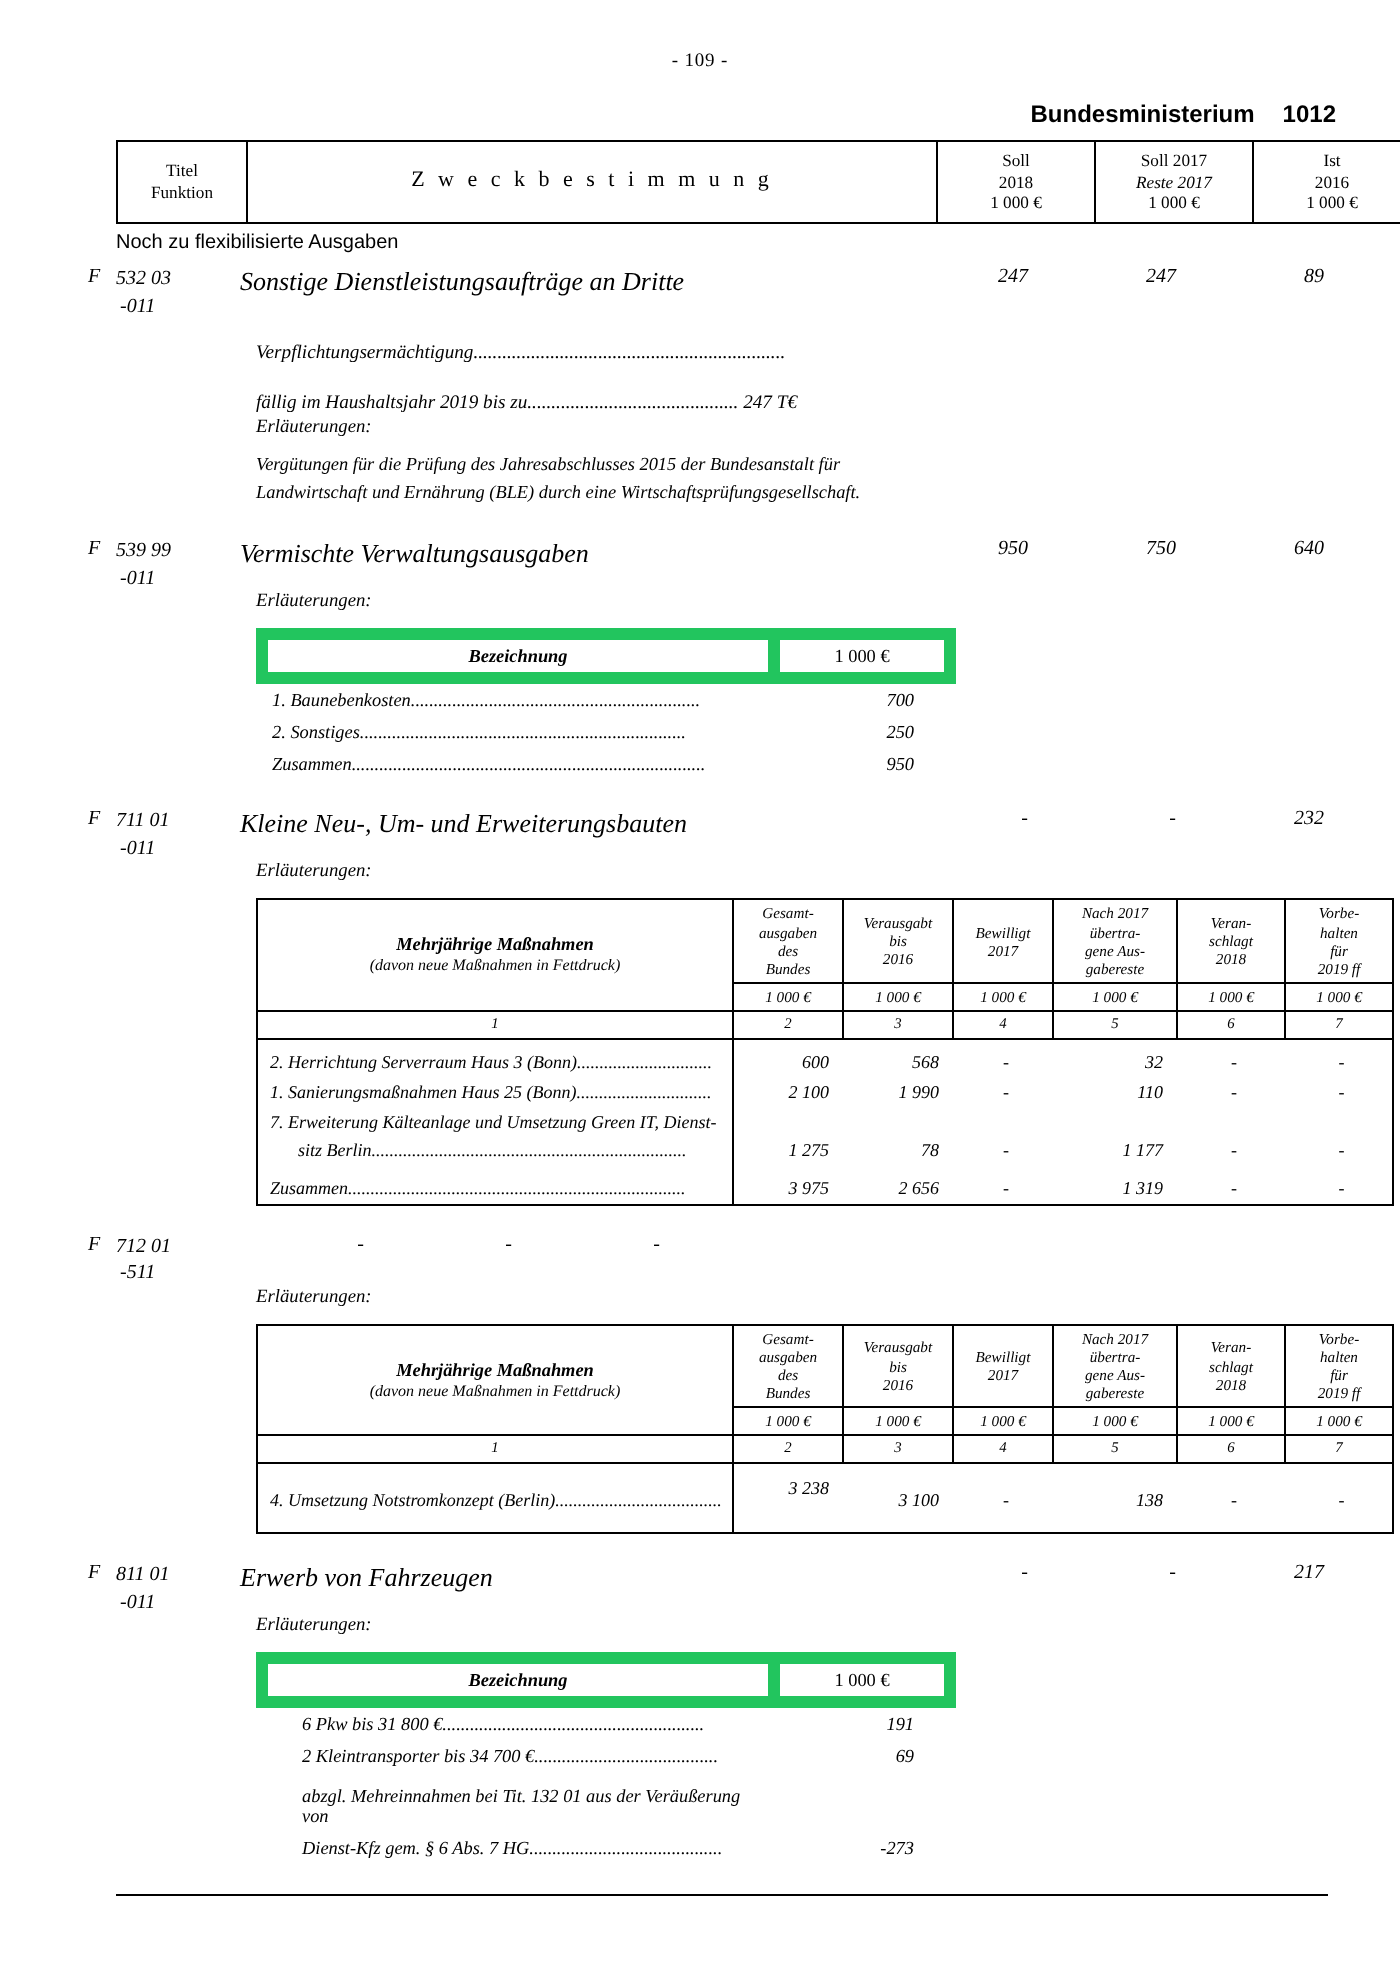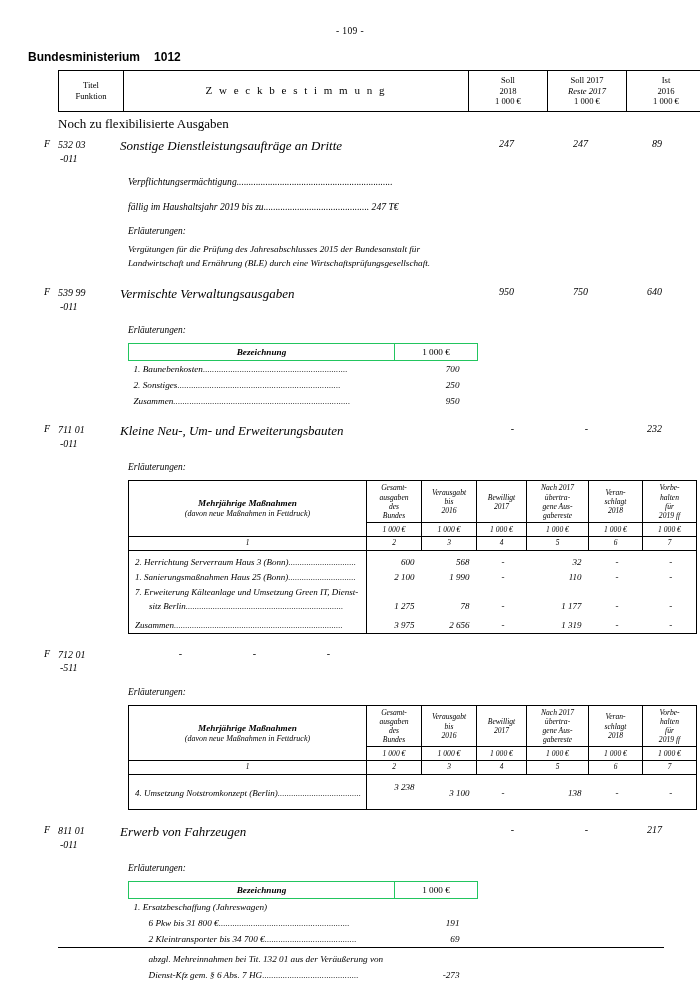--- a/index.html
+++ b/index.html
@@ -21,21 +21,21 @@
     box-sizing: border-box;
     padding: 26px 28px 0 28px;
   }
   .page-number {
     text-align: center;
     font-size: 9.5px;
     margin-bottom: 14px;
     letter-spacing: 0.4px;
   }
   .ministry-line {
-    text-align: left;
+    text-align: right;
     font-family: "Liberation Sans", sans-serif;
     font-weight: bold;
     font-size: 12px;
     padding-right: 4px;
     margin-bottom: 6px;
   }
   .ministry-line .chapter {
     margin-left: 14px;
   }
 
@@ -53,22 +53,22 @@
     font-family: "Liberation Serif", serif;
     padding: 4px 2px;
     line-height: 1.25;
   }
   .hdr-titel { width: 60px; font-size: 8.6px; }
   .hdr-zweck { width: 340px; font-size: 11px; letter-spacing: 2px; }
   .hdr-num   { width: 74px; font-size: 8.6px; }
   .ital { font-style: italic; }
 
   .noch-line {
-    font-family: Liberation Serif, serif;
-    font-size: 13px;
+    font-family: Liberation Sans, sans-serif;
+    font-size: 10px;
     margin: 4px 0 2px 30px;
   }
 
   
   .entry {
     position: relative;
     display: flex;
     align-items: flex-start;
     margin-top: 6px;
   }
@@ -113,21 +113,20 @@
   }
   .it-line {
     font-style: italic;
     font-size: 9.6px;
     margin-top: 10px;
     line-height: 1.5;
   }
   .erl {
     font-style: italic;
     font-size: 9.4px;
-    margin-top: 12px;
   }
   .erl-text {
     font-style: italic;
     font-size: 9.2px;
     line-height: 1.55;
     margin-top: 6px;
   }
 
   
   table.bez-tbl {
@@ -136,21 +135,21 @@
     margin-top: 8px;
     table-layout: fixed;
     width: 350px;
   }
   table.bez-tbl th, table.bez-tbl td {
     font-family: "Liberation Serif", serif;
     font-size: 9.2px;
     padding: 3px 5px;
   }
   table.bez-tbl thead th {
-    border: 1px solid #22c55e;
+    border: 6px solid #22c55e;
     font-style: italic;
     font-weight: bold;
     text-align: center;
   }
   table.bez-tbl thead th.c2 { font-weight: normal; font-style: normal; width: 72px;}
   table.bez-tbl tbody td {
     border: none;
     font-style: italic;
   }
   table.bez-tbl tbody td.val {
@@ -562,24 +561,20 @@
   </div>
   <table class="bez-tbl">
     <thead>
       <tr>
         <th>Bezeichnung</th>
         <th class="c2">1 000 €</th>
       </tr>
     </thead>
     <tbody>
       <tr>
-        <td>1.  Ersatzbeschaffung (Jahreswagen)</td>
-        <td class="val"></td>
-      </tr>
-      <tr>
         <td style="padding-left:20px">6 Pkw bis 31 800 €.........................................................</td>
         <td class="val">191</td>
       </tr>
       <tr>
         <td style="padding-left:20px">2 Kleintransporter bis 34 700 €........................................</td>
         <td class="val">69</td>
       </tr>
       <tr>
         <td style="padding-left:20px;padding-top:7px">abzgl. Mehreinnahmen bei Tit. 132 01 aus der Veräußerung von</td>
         <td class="val"></td>

